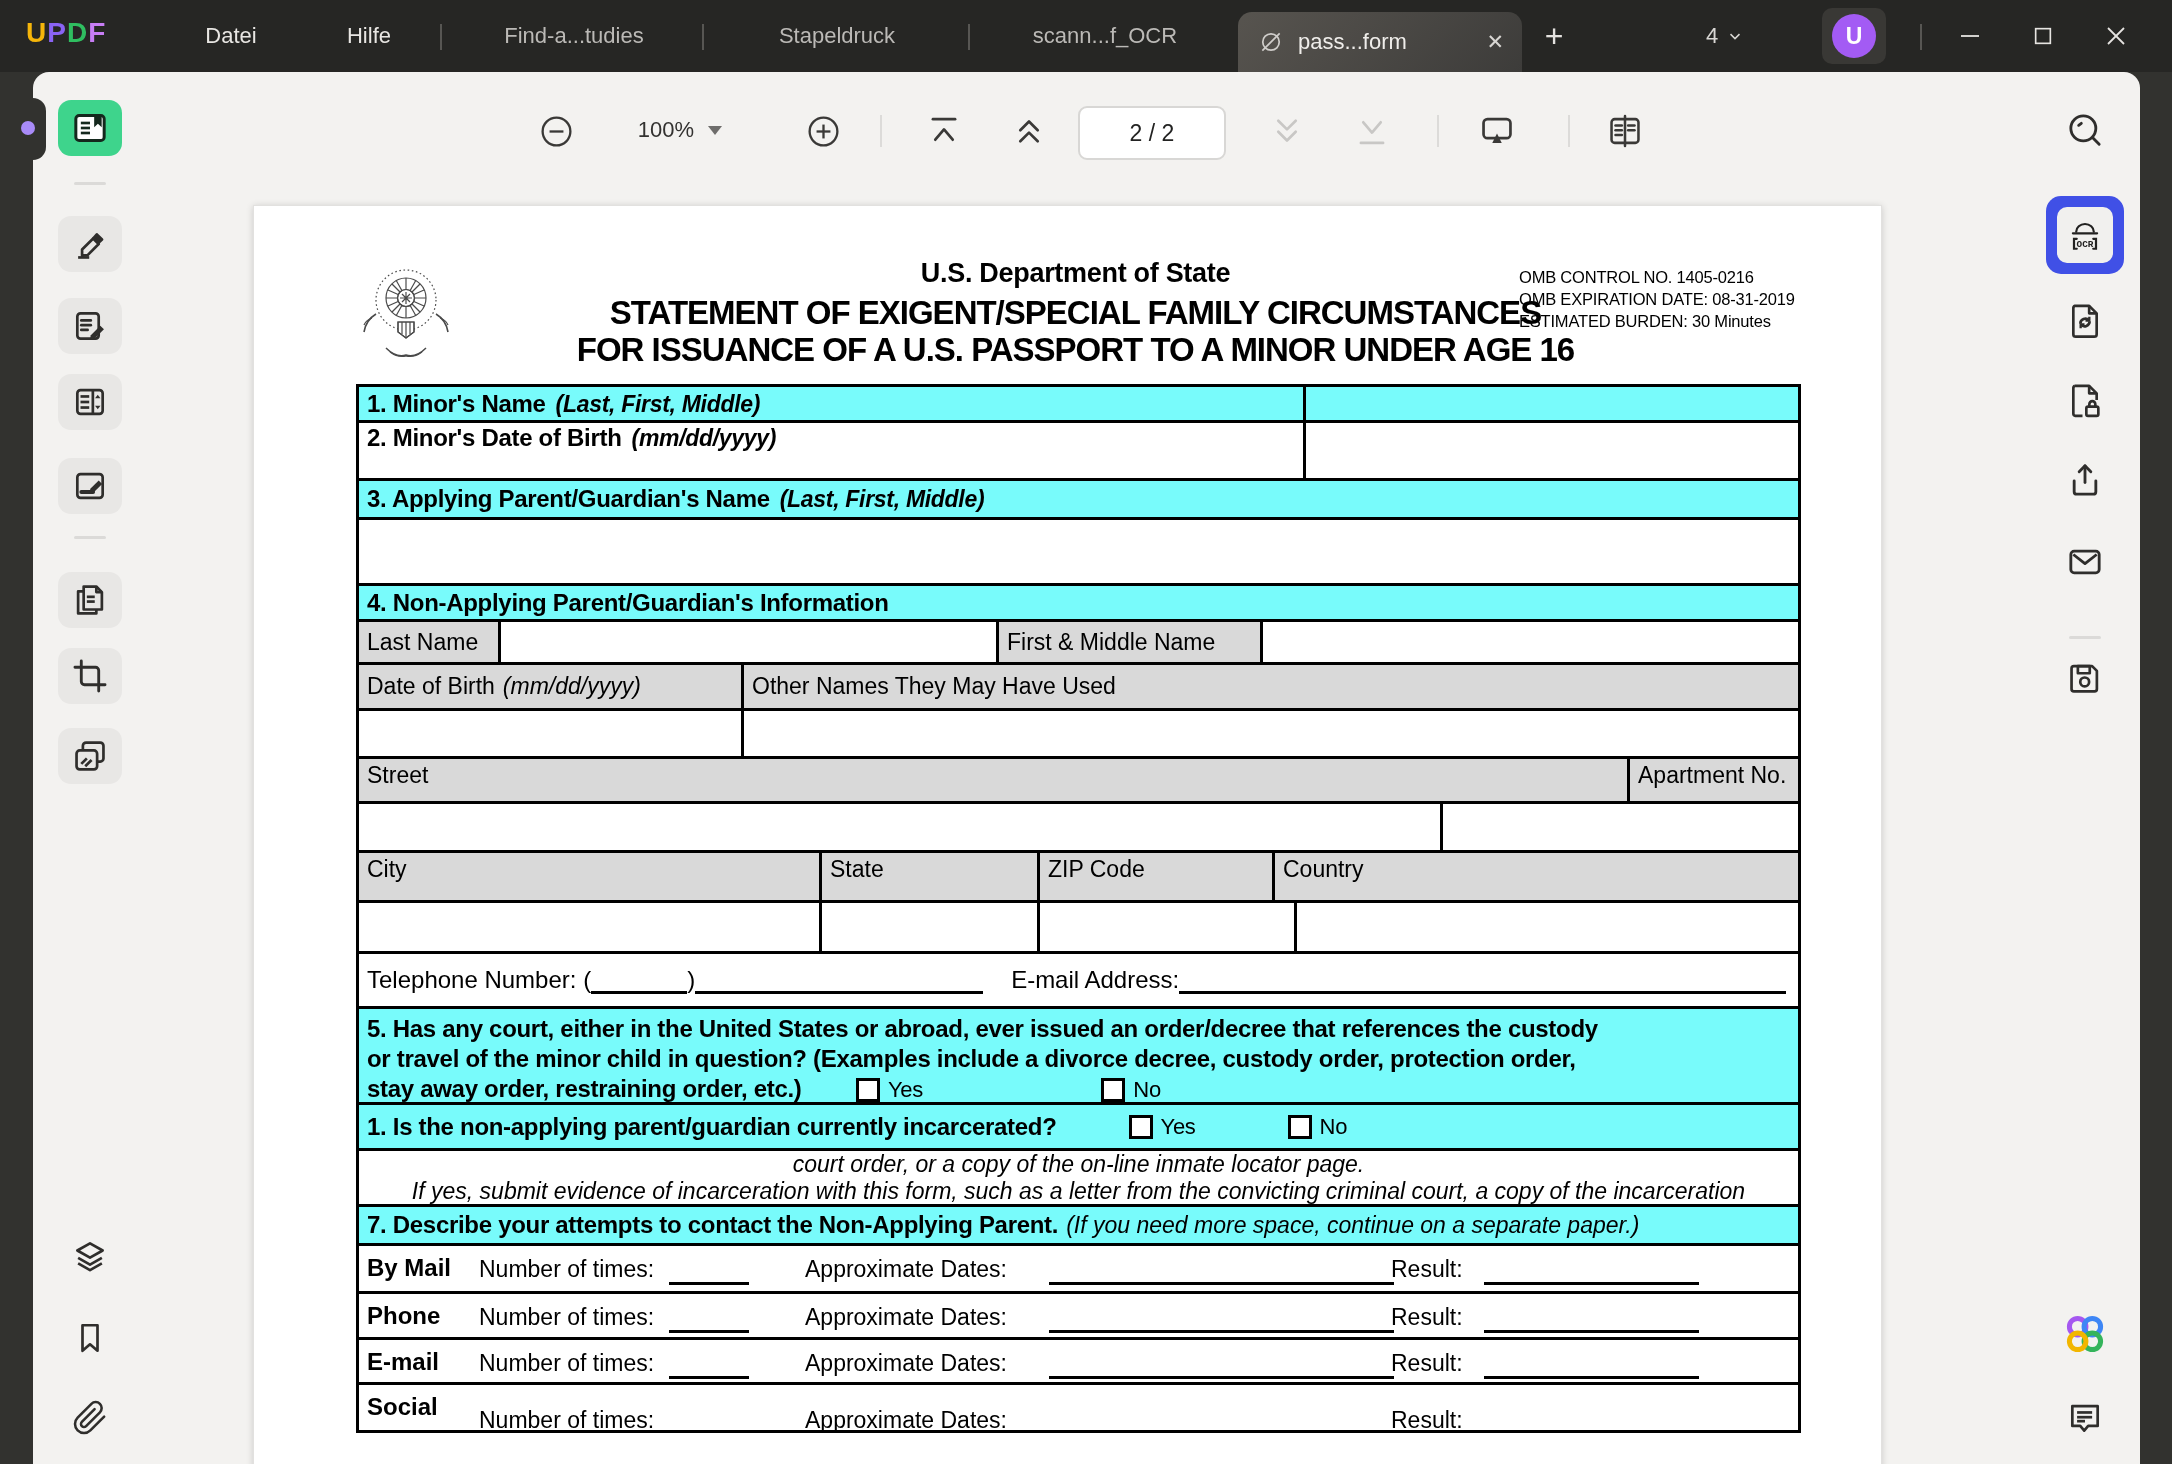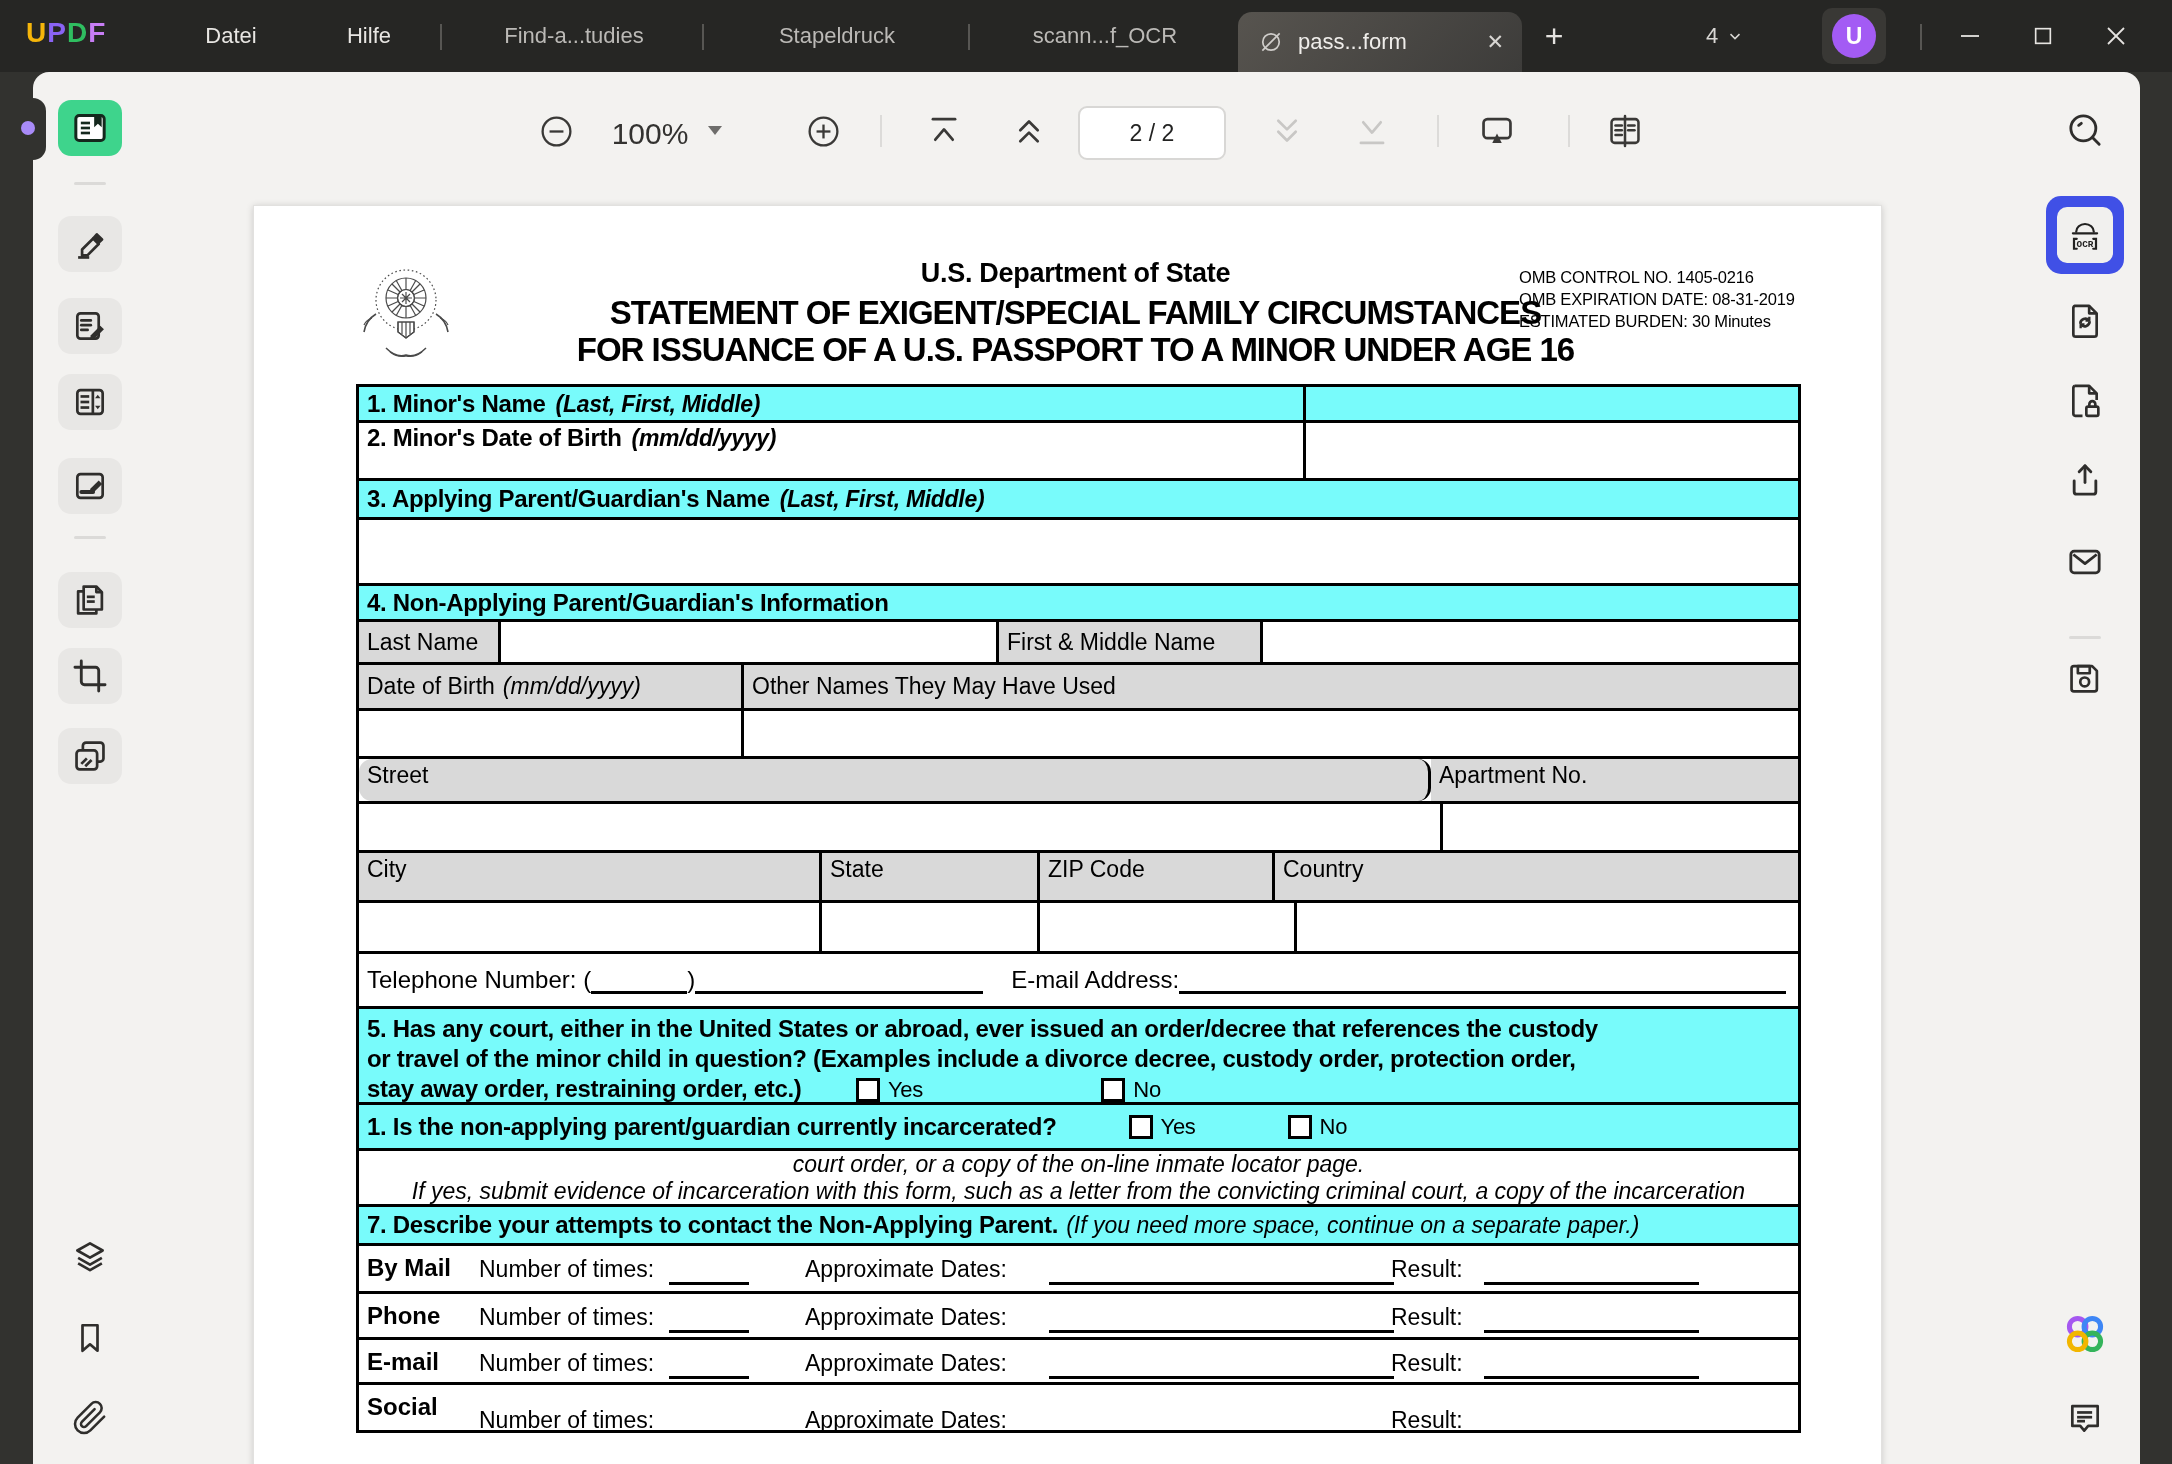--- a/index.html
+++ b/index.html
@@ -22,21 +22,21 @@
   .winbtn{top:0;width:52px;height:72px;display:flex;align-items:center;justify-content:center;color:#e6e4e1;}
   
   #surface{left:33px;top:72px;width:2107px;height:1392px;background:#F3F2F0;border-radius:16px 16px 0 0;}
   #bump{left:33px;top:98px;width:13px;height:62px;background:#32322f;border-radius:0 14px 14px 0;}
   #dot{left:21px;top:121px;width:14px;height:14px;border-radius:50%;background:#A98BF8;}
   
   .tool{color:#3a3937;display:flex;align-items:center;justify-content:center;}
   .dis{color:#c8c7c5;}
   .toolsep{width:2px;height:32px;background:#dcdbd9;}
   #pagebox{left:1078px;top:106px;width:144px;height:50px;background:#fff;border:2px solid #d8d7d5;border-radius:9px;display:flex;align-items:center;justify-content:center;font-size:23px;color:#232322;}
-  .zoomtxt{left:606px;top:117px;width:88px;text-align:center;font-size:30px;color:#333230;}
+  .zoomtxt{left:606px;top:117px;width:88px;text-align:right;font-size:22px;color:#333230;}
   .caret{left:708px;top:126px;width:0;height:0;border-left:7px solid transparent;border-right:7px solid transparent;border-top:9px solid #6e6d6b;}
   
   .sq{width:64px;height:56px;border-radius:13px;display:flex;align-items:center;justify-content:center;color:#2f2e2c;}
   .sqbg{background:#E8E7E5;}
   .vdiv{width:32px;height:3px;background:#DBDAD8;border-radius:2px;}
   #ocrbtn{left:2046px;top:196px;width:78px;height:78px;background:#4050E6;border-radius:15px;display:flex;align-items:center;justify-content:center;}
   #ocrbtn .inner{width:56px;height:56px;background:#F1F0EE;border-radius:10px;display:flex;align-items:center;justify-content:center;color:#222120;}
   
   #page{left:253px;top:205px;width:1627px;height:1300px;background:#fff;box-shadow:0 1px 7px rgba(0,0,0,.16);border:1px solid #e2e1df;color:#000;}
   .doc{position:absolute;color:#000;}
@@ -434,21 +434,21 @@
         </div>
       <div class="cell cellc gray" style="flex:1;">
           <span>Other Names They May Have Used</span>
         </div>
     </div>
     <div class="frow" style="height:48px;">
       <div class="cell bR" style="width:385px;"></div>
       <div class="cell" style="flex:1;"></div>
     </div>
     <div class="frow" style="height:45px;">
-      <div class="cell gray bR" style="width:1072px;border-radius:13px;">
+      <div class="cell gray bR" style="width:1271px;">
           <span>Street</span>
         </div>
       <div class="cell gray" style="flex:1;">
           <span>Apartment No.</span>
         </div>
     </div>
     <div class="frow" style="height:49px;">
       <div class="cell bR" style="width:1084px;"></div>
       <div class="cell" style="flex:1;"></div>
     </div>

